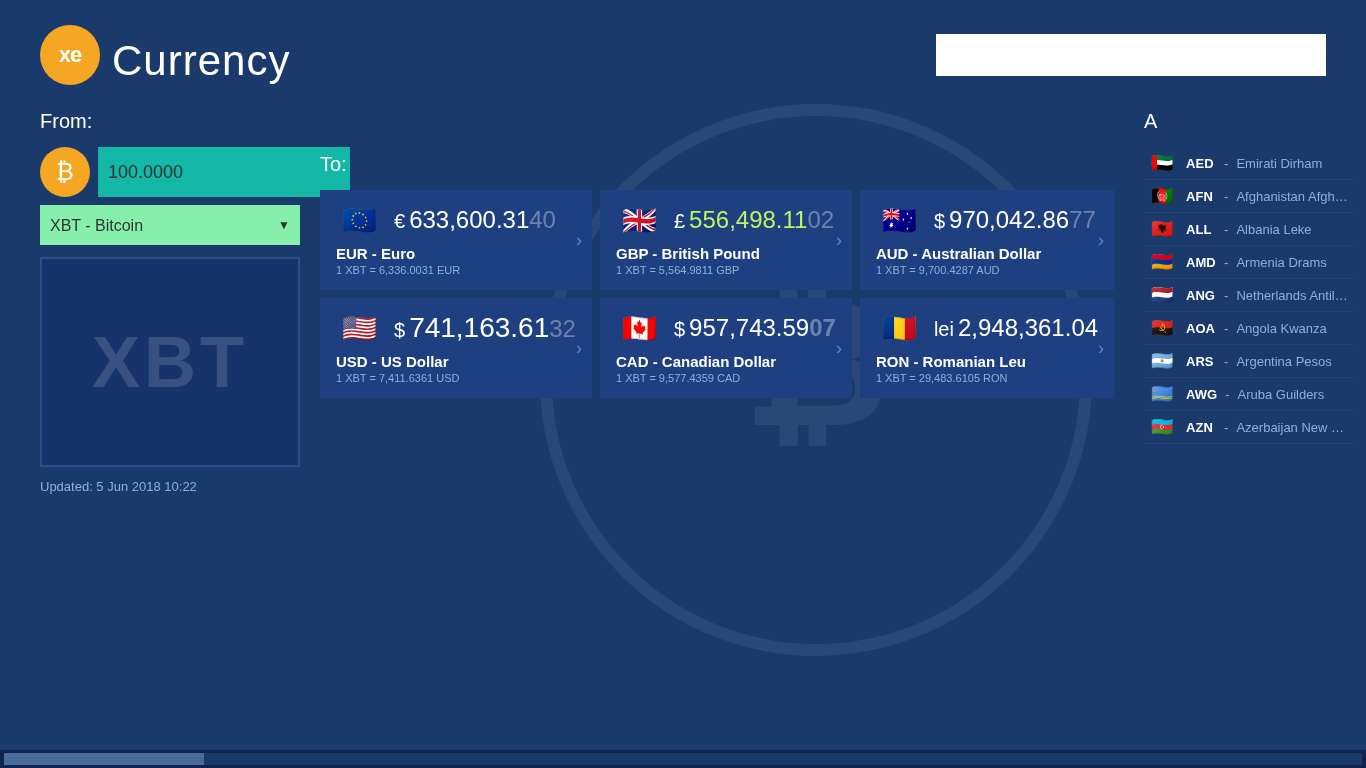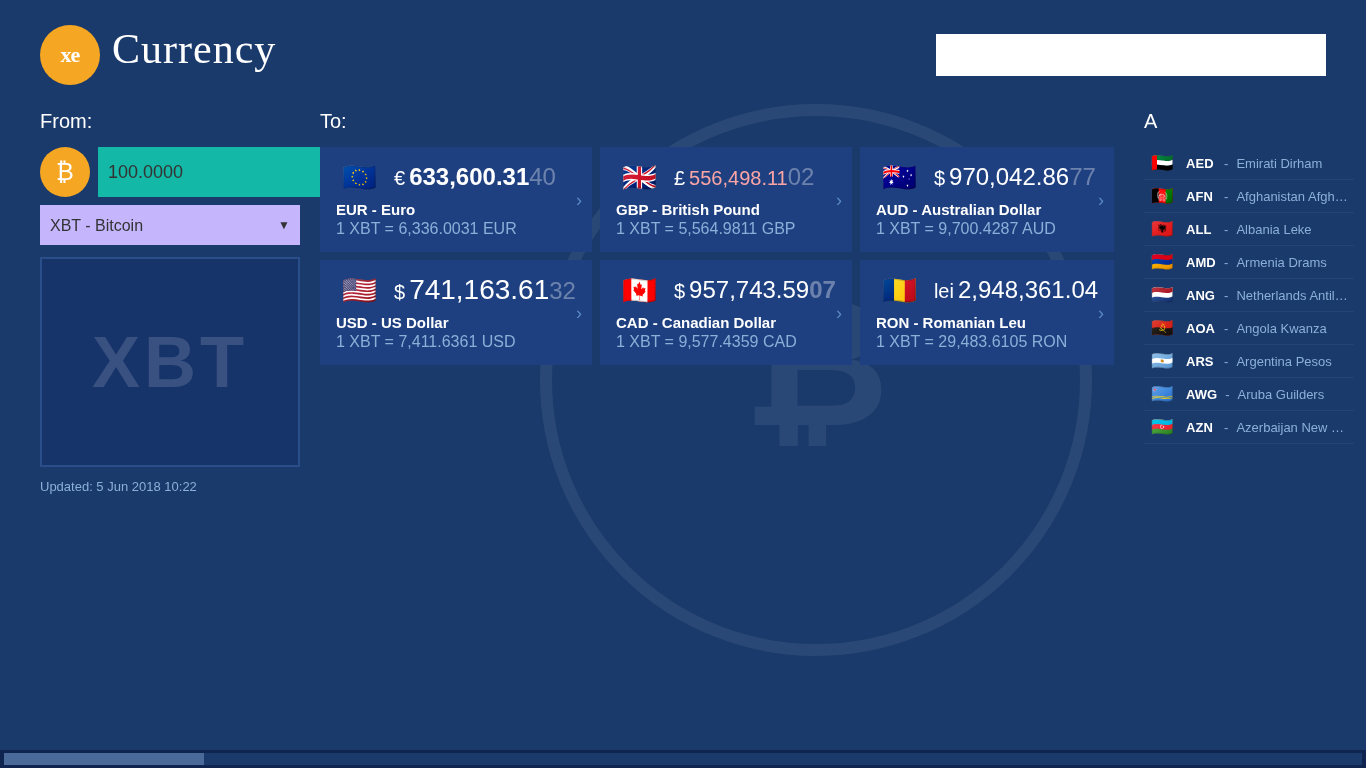--- a/index.html
+++ b/index.html
@@ -30,23 +30,22 @@
       position: relative;
       z-index: 1;
       display: flex;
       align-items: center;
       padding: 20px 40px;
       height: 110px;
     }
 
     .logo-container {
       display: flex;
-      align-items: flex-start;
+      align-items: flex-end;
       gap: 0;
-      font-family: Liberation Serif, serif;
     }
 
     .xe-logo {
       width: 60px;
       height: 60px;
       background: #f5a623;
       border-radius: 50%;
       display: flex;
       align-items: center;
       justify-content: center;
@@ -124,21 +123,21 @@
       border: none;
       outline: none;
       font-size: 18px;
       color: #333;
       padding: 0 10px;
     }
 
     .currency-select {
       width: 100%;
       height: 40px;
-      background: #c4b5fd;
+      background: #86efac;
       border: none;
       color: #333;
       font-size: 16px;
       padding: 0 10px;
       appearance: none;
       -webkit-appearance: none;
       cursor: pointer;
       position: relative;
     }
 
@@ -174,20 +173,21 @@
     .updated-text {
       font-size: 13px;
       color: #8ab0d8;
       margin-top: 12px;
     }
 
     
     .middle-panel {
       flex: 1;
       padding: 0 20px;
+      margin-top: 43px;
     }
 
     .to-label {
       font-size: 20px;
       font-weight: 400;
       margin-bottom: 14px;
       color: #fff;
     }
 
     .cards-grid {
@@ -231,21 +231,21 @@
     }
 
     .card-currency-name {
       font-size: 15px;
       font-weight: 600;
       color: #fff;
       margin-bottom: 2px;
     }
 
     .card-rate {
-      font-size: 16px;
+      font-size: 11px;
       color: #8ab0d8;
     }
 
     .card-chevron {
       position: absolute;
       right: 10px;
       top: 50%;
       transform: translateY(-50%);
       color: #5a8abf;
       font-size: 18px;
@@ -367,36 +367,36 @@
   </div>
 
   <div class="middle-panel">
     <div class="to-label">To:</div>
     <div class="cards-grid" id="cards-grid">
     <div class="currency-card">
     <div class="card-top">
       <div class="flag" style="font-size:28px;">🇪🇺</div>
       <div class="amount-row">
         <span style="font-size:20px;font-weight:300;margin-right:4px;">€</span>
-        <span style="font-size:24px;font-weight:700;color:#fff;">633,600.31</span>
+        <span style="font-size:24px;font-weight:400;color:#fff;">633,600.31</span>
               <span style="font-size:24px;font-weight:300;color:rgba(255,255,255,0.35);">40</span>
       </div>
     </div>
     <div class="card-bottom">
       <div class="card-currency-name">EUR - Euro</div>
       <div class="card-rate">1 XBT = 6,336.0031 EUR</div>
     </div>
     <div class="card-chevron">›</div>
   </div>
         <div class="currency-card">
     <div class="card-top">
       <div class="flag" style="font-size:28px;">🇬🇧</div>
       <div class="amount-row">
         <span style="font-size:20px;font-weight:300;margin-right:4px;">£</span>
-        <span style="font-size:20px;font-weight:300;color:#fca5a5;">556,498.11</span>
+        <span style="font-size:24px;font-weight:300;color:#bef264;">556,498.11</span>
               <span style="font-size:24px;font-weight:300;color:rgba(255,255,255,0.35);">02</span>
       </div>
     </div>
     <div class="card-bottom">
       <div class="card-currency-name">GBP - British Pound</div>
       <div class="card-rate">1 XBT = 5,564.9811 GBP</div>
     </div>
     <div class="card-chevron">›</div>
   </div>
         <div class="currency-card">

